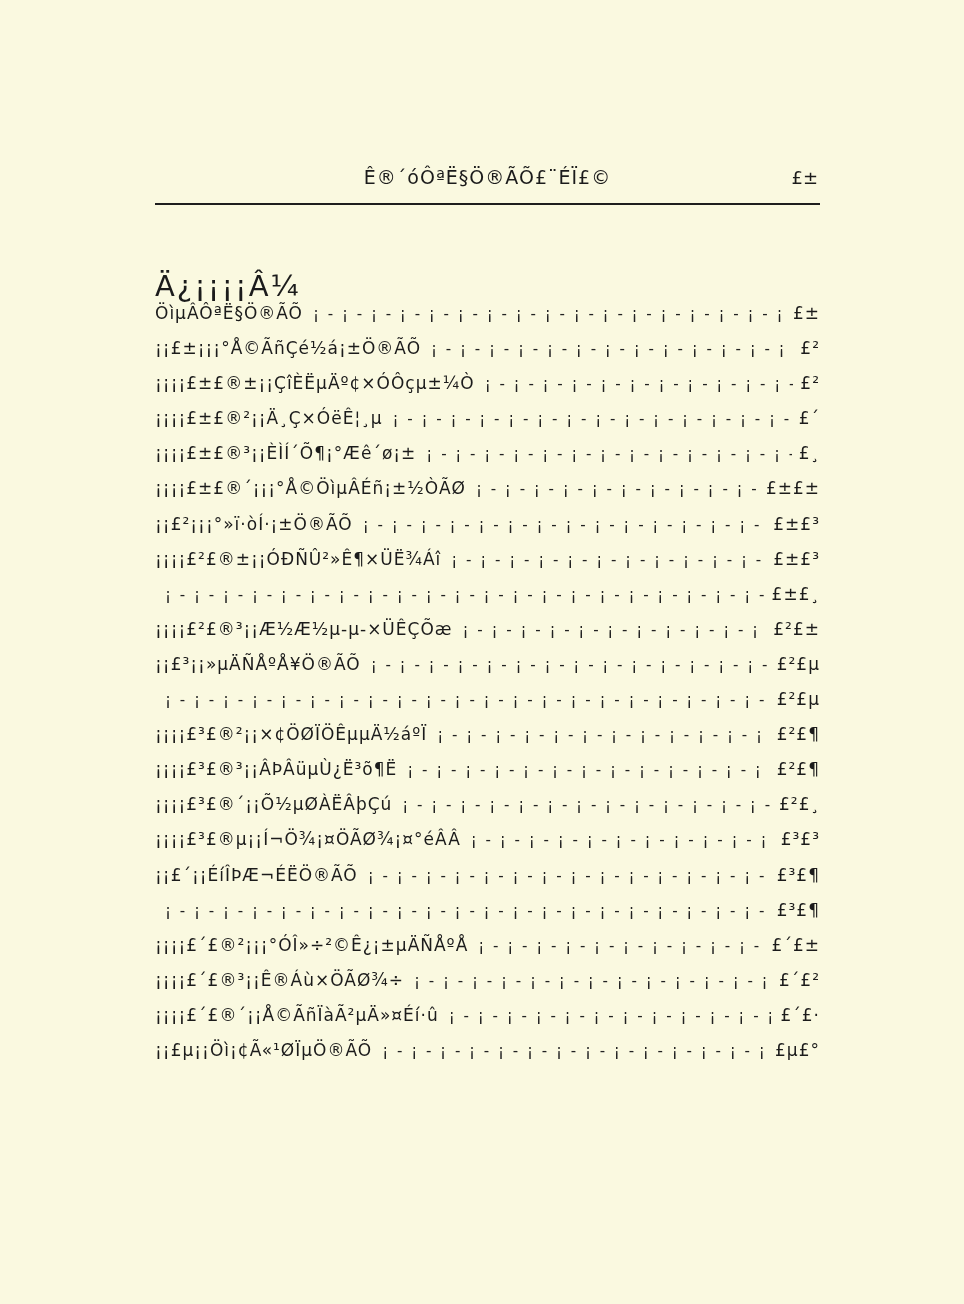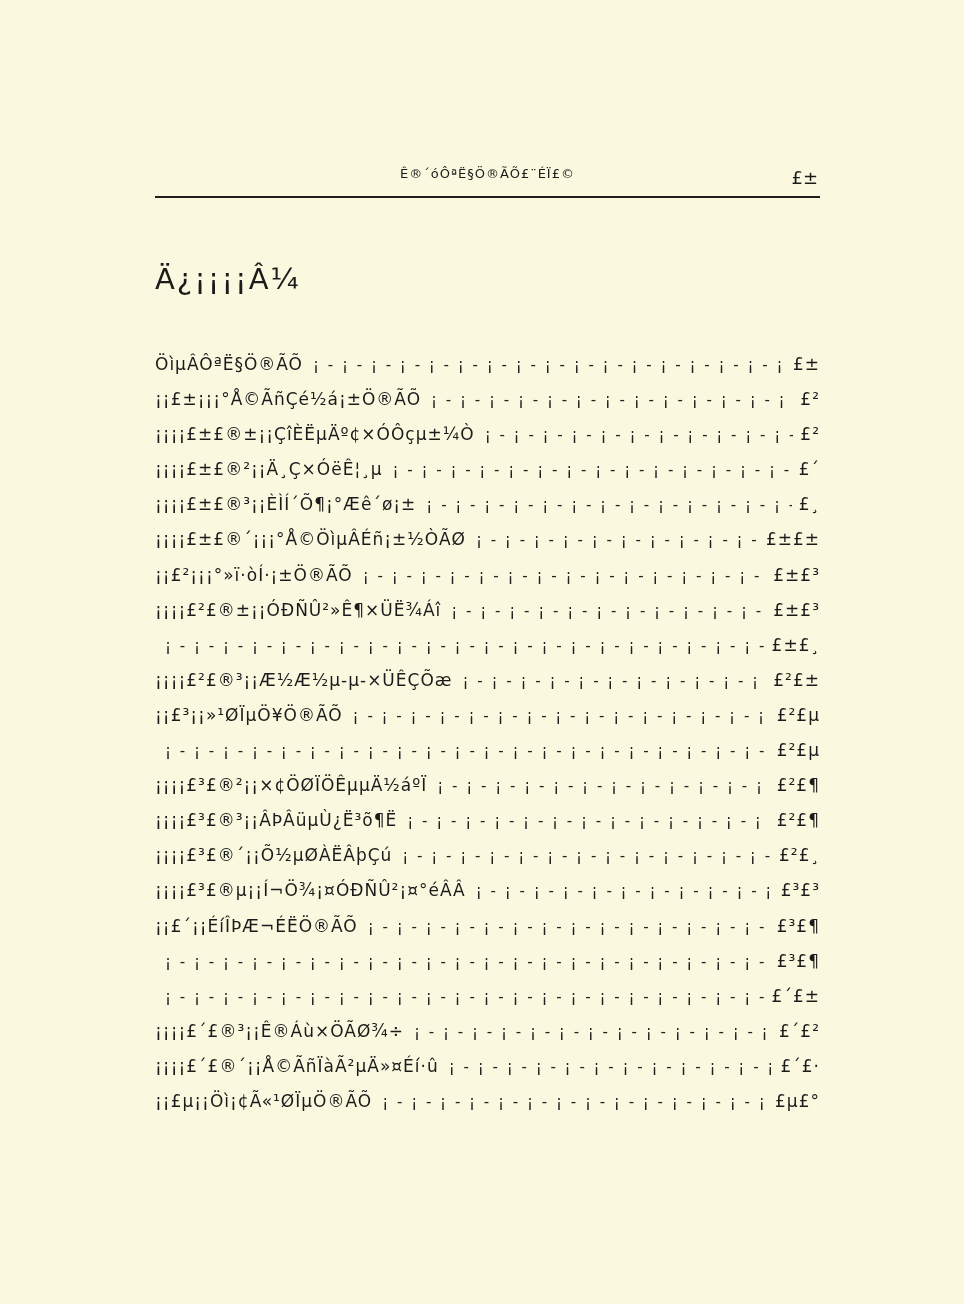--- a/index.html
+++ b/index.html
@@ -23,40 +23,39 @@
   }
   .header {
     position: relative;
     margin-top: 166px;
     border-bottom: 2px solid #1e1e1e;
     padding-bottom: 15px;
   }
   .header-title {
     display: block;
     text-align: center;
-    font-size: 13px;
+    font-size: 19px;
     letter-spacing: 1px;
     white-space: pre;
   }
   .header-page {
     position: absolute;
     right: 2px;
     top: 1px;
     font-size: 18px;
   }
   .toc-title {
     margin: 64px 0 0 0;
     text-align: left;
     font-size: 29px;
     font-weight: normal;
     letter-spacing: 2px;
     white-space: pre;
   }
   .toc-list {
-    margin-top: 58px;
   }
   .toc-row {
     display: flex;
     align-items: baseline;
     height: 35.1px;
     font-size: 17px;
     letter-spacing: 1px;
     white-space: pre;
   }
   .entry-text {
@@ -145,21 +144,21 @@
     <span class="page-num">£±£¸</span>
   </div>
 
   <div class="toc-row">
     <span class="entry-text">¡¡¡¡£²£®³¡¡Æ½Æ½µ-µ-×ÜÊÇÕæ</span>
     <span class="dot-leader">¡ - ¡ - ¡ - ¡ - ¡ - ¡ - ¡ - ¡ - ¡ - ¡ - ¡ - ¡ - ¡ - ¡ - ¡ - ¡ - ¡ - ¡ - ¡ - ¡ - ¡ - ¡ - ¡ - ¡ - ¡ - ¡ - ¡ - ¡ - ¡ - ¡ - ¡ - ¡ - ¡ - ¡ - ¡ - ¡ - ¡ - ¡ - ¡ - ¡ - ¡ - ¡ - ¡ - ¡ - ¡ - ¡ - ¡ - ¡ - ¡ - ¡ - ¡ - ¡ - ¡ - ¡ - ¡ - ¡ - ¡ - ¡ - ¡ - ¡ - </span>
     <span class="page-num">£²£±</span>
   </div>
 
   <div class="toc-row">
-    <span class="entry-text">¡¡£³¡¡»¹ØÏµÖ¥Ö®ÃÕ</span>
+    <span class="entry-text">¡¡£³¡¡»µÄÑÅºÅ¥Ö®ÃÕ</span>
     <span class="dot-leader">¡ - ¡ - ¡ - ¡ - ¡ - ¡ - ¡ - ¡ - ¡ - ¡ - ¡ - ¡ - ¡ - ¡ - ¡ - ¡ - ¡ - ¡ - ¡ - ¡ - ¡ - ¡ - ¡ - ¡ - ¡ - ¡ - ¡ - ¡ - ¡ - ¡ - ¡ - ¡ - ¡ - ¡ - ¡ - ¡ - ¡ - ¡ - ¡ - ¡ - ¡ - ¡ - ¡ - ¡ - ¡ - ¡ - ¡ - ¡ - ¡ - ¡ - ¡ - ¡ - ¡ - ¡ - ¡ - ¡ - ¡ - ¡ - ¡ - ¡ - </span>
     <span class="page-num">£²£µ</span>
   </div>
 
   <div class="toc-row">
     <span class="dot-leader">¡ - ¡ - ¡ - ¡ - ¡ - ¡ - ¡ - ¡ - ¡ - ¡ - ¡ - ¡ - ¡ - ¡ - ¡ - ¡ - ¡ - ¡ - ¡ - ¡ - ¡ - ¡ - ¡ - ¡ - ¡ - ¡ - ¡ - ¡ - ¡ - ¡ - ¡ - ¡ - ¡ - ¡ - ¡ - ¡ - ¡ - ¡ - ¡ - ¡ - ¡ - ¡ - ¡ - ¡ - ¡ - ¡ - ¡ - ¡ - ¡ - ¡ - ¡ - ¡ - ¡ - ¡ - ¡ - ¡ - ¡ - ¡ - ¡ - ¡ - </span>
     <span class="page-num">£²£µ</span>
   </div>
 
   <div class="toc-row">
@@ -174,37 +173,38 @@
     <span class="page-num">£²£¶</span>
   </div>
 
   <div class="toc-row">
     <span class="entry-text">¡¡¡¡£³£®´¡¡Õ½µØÀËÂþÇú</span>
     <span class="dot-leader">¡ - ¡ - ¡ - ¡ - ¡ - ¡ - ¡ - ¡ - ¡ - ¡ - ¡ - ¡ - ¡ - ¡ - ¡ - ¡ - ¡ - ¡ - ¡ - ¡ - ¡ - ¡ - ¡ - ¡ - ¡ - ¡ - ¡ - ¡ - ¡ - ¡ - ¡ - ¡ - ¡ - ¡ - ¡ - ¡ - ¡ - ¡ - ¡ - ¡ - ¡ - ¡ - ¡ - ¡ - ¡ - ¡ - ¡ - ¡ - ¡ - ¡ - ¡ - ¡ - ¡ - ¡ - ¡ - ¡ - ¡ - ¡ - ¡ - ¡ - </span>
     <span class="page-num">£²£¸</span>
   </div>
 
   <div class="toc-row">
-    <span class="entry-text">¡¡¡¡£³£®µ¡¡Í¬Ö¾¡¤ÓÐÑÛ²¡¤°éÂÂ</span>
+    <span class="entry-text">¡¡¡¡£³£®µ¡¡Í¬Ö¾¡¤ÖÃØ¾¡¤°éÂÂ</span>
     <span class="dot-leader">¡ - ¡ - ¡ - ¡ - ¡ - ¡ - ¡ - ¡ - ¡ - ¡ - ¡ - ¡ - ¡ - ¡ - ¡ - ¡ - ¡ - ¡ - ¡ - ¡ - ¡ - ¡ - ¡ - ¡ - ¡ - ¡ - ¡ - ¡ - ¡ - ¡ - ¡ - ¡ - ¡ - ¡ - ¡ - ¡ - ¡ - ¡ - ¡ - ¡ - ¡ - ¡ - ¡ - ¡ - ¡ - ¡ - ¡ - ¡ - ¡ - ¡ - ¡ - ¡ - ¡ - ¡ - ¡ - ¡ - ¡ - ¡ - ¡ - ¡ - </span>
     <span class="page-num">£³£³</span>
   </div>
 
   <div class="toc-row">
     <span class="entry-text">¡¡£´¡¡ÉíÎÞÆ¬ÉËÖ®ÃÕ</span>
     <span class="dot-leader">¡ - ¡ - ¡ - ¡ - ¡ - ¡ - ¡ - ¡ - ¡ - ¡ - ¡ - ¡ - ¡ - ¡ - ¡ - ¡ - ¡ - ¡ - ¡ - ¡ - ¡ - ¡ - ¡ - ¡ - ¡ - ¡ - ¡ - ¡ - ¡ - ¡ - ¡ - ¡ - ¡ - ¡ - ¡ - ¡ - ¡ - ¡ - ¡ - ¡ - ¡ - ¡ - ¡ - ¡ - ¡ - ¡ - ¡ - ¡ - ¡ - ¡ - ¡ - ¡ - ¡ - ¡ - ¡ - ¡ - ¡ - ¡ - ¡ - ¡ - </span>
     <span class="page-num">£³£¶</span>
   </div>
 
   <div class="toc-row">
     <span class="dot-leader">¡ - ¡ - ¡ - ¡ - ¡ - ¡ - ¡ - ¡ - ¡ - ¡ - ¡ - ¡ - ¡ - ¡ - ¡ - ¡ - ¡ - ¡ - ¡ - ¡ - ¡ - ¡ - ¡ - ¡ - ¡ - ¡ - ¡ - ¡ - ¡ - ¡ - ¡ - ¡ - ¡ - ¡ - ¡ - ¡ - ¡ - ¡ - ¡ - ¡ - ¡ - ¡ - ¡ - ¡ - ¡ - ¡ - ¡ - ¡ - ¡ - ¡ - ¡ - ¡ - ¡ - ¡ - ¡ - ¡ - ¡ - ¡ - ¡ - ¡ - </span>
     <span class="page-num">£³£¶</span>
   </div>
 
   <div class="toc-row">
+    <span class="entry-text">¡¡¡¡£´£®²¡¡¡°ÓÎ»÷²©Ê¿¡±µÄÑÅºÅ</span>
     <span class="dot-leader">¡ - ¡ - ¡ - ¡ - ¡ - ¡ - ¡ - ¡ - ¡ - ¡ - ¡ - ¡ - ¡ - ¡ - ¡ - ¡ - ¡ - ¡ - ¡ - ¡ - ¡ - ¡ - ¡ - ¡ - ¡ - ¡ - ¡ - ¡ - ¡ - ¡ - ¡ - ¡ - ¡ - ¡ - ¡ - ¡ - ¡ - ¡ - ¡ - ¡ - ¡ - ¡ - ¡ - ¡ - ¡ - ¡ - ¡ - ¡ - ¡ - ¡ - ¡ - ¡ - ¡ - ¡ - ¡ - ¡ - ¡ - ¡ - ¡ - ¡ - </span>
     <span class="page-num">£´£±</span>
   </div>
 
   <div class="toc-row">
     <span class="entry-text">¡¡¡¡£´£®³¡¡Ê®Áù×ÖÃØ¾÷</span>
     <span class="dot-leader">¡ - ¡ - ¡ - ¡ - ¡ - ¡ - ¡ - ¡ - ¡ - ¡ - ¡ - ¡ - ¡ - ¡ - ¡ - ¡ - ¡ - ¡ - ¡ - ¡ - ¡ - ¡ - ¡ - ¡ - ¡ - ¡ - ¡ - ¡ - ¡ - ¡ - ¡ - ¡ - ¡ - ¡ - ¡ - ¡ - ¡ - ¡ - ¡ - ¡ - ¡ - ¡ - ¡ - ¡ - ¡ - ¡ - ¡ - ¡ - ¡ - ¡ - ¡ - ¡ - ¡ - ¡ - ¡ - ¡ - ¡ - ¡ - ¡ - ¡ - </span>
     <span class="page-num">£´£²</span>
   </div>
 

